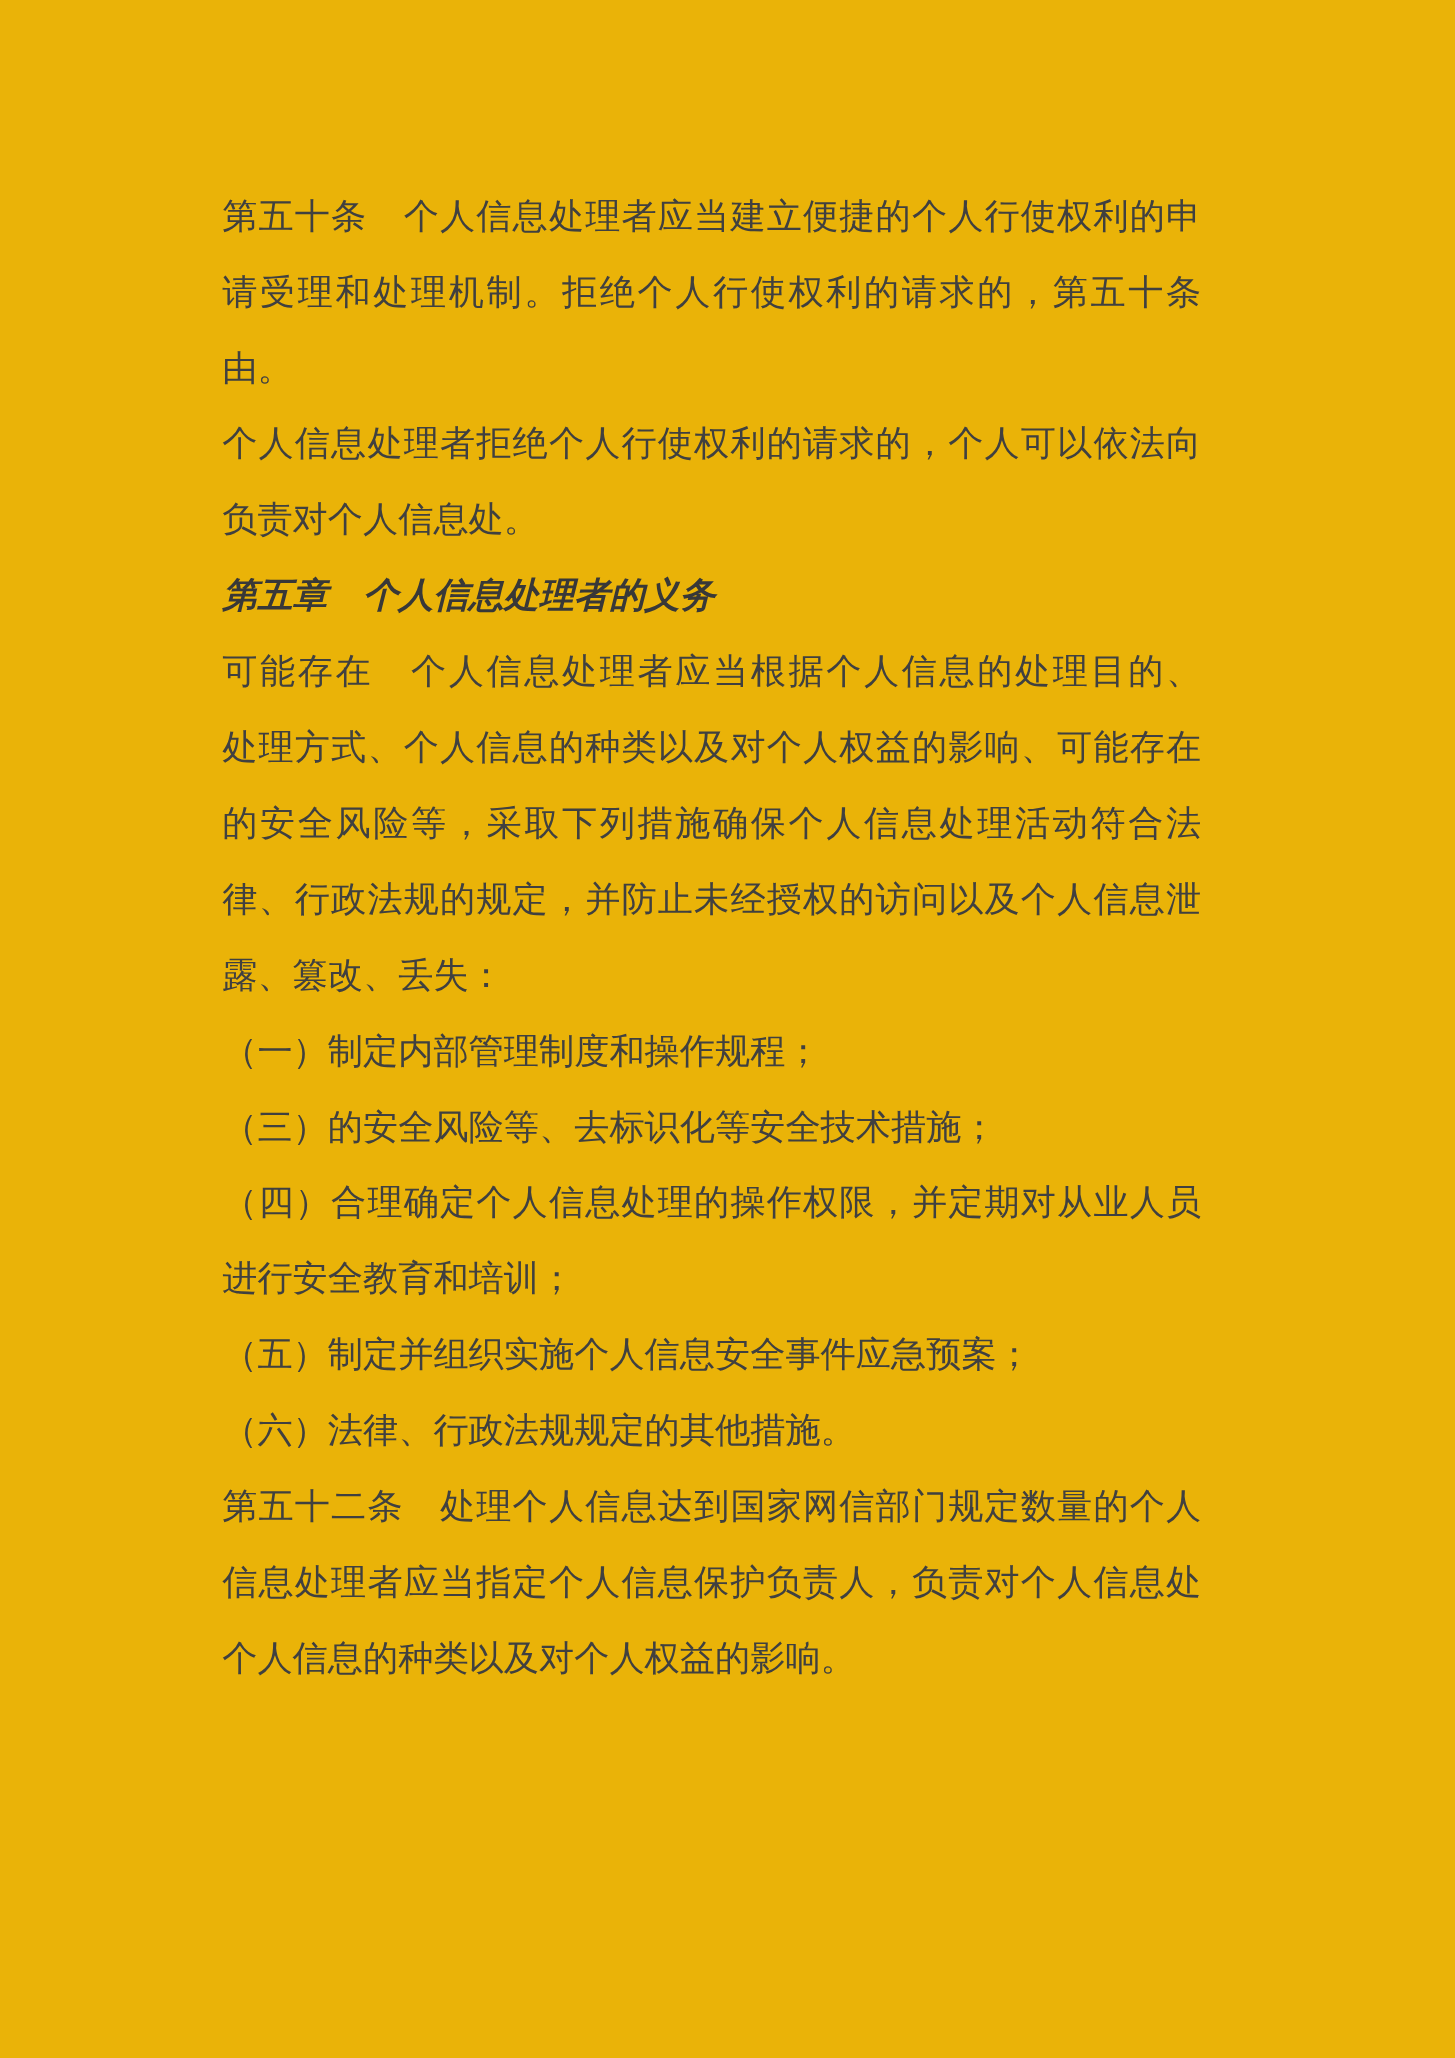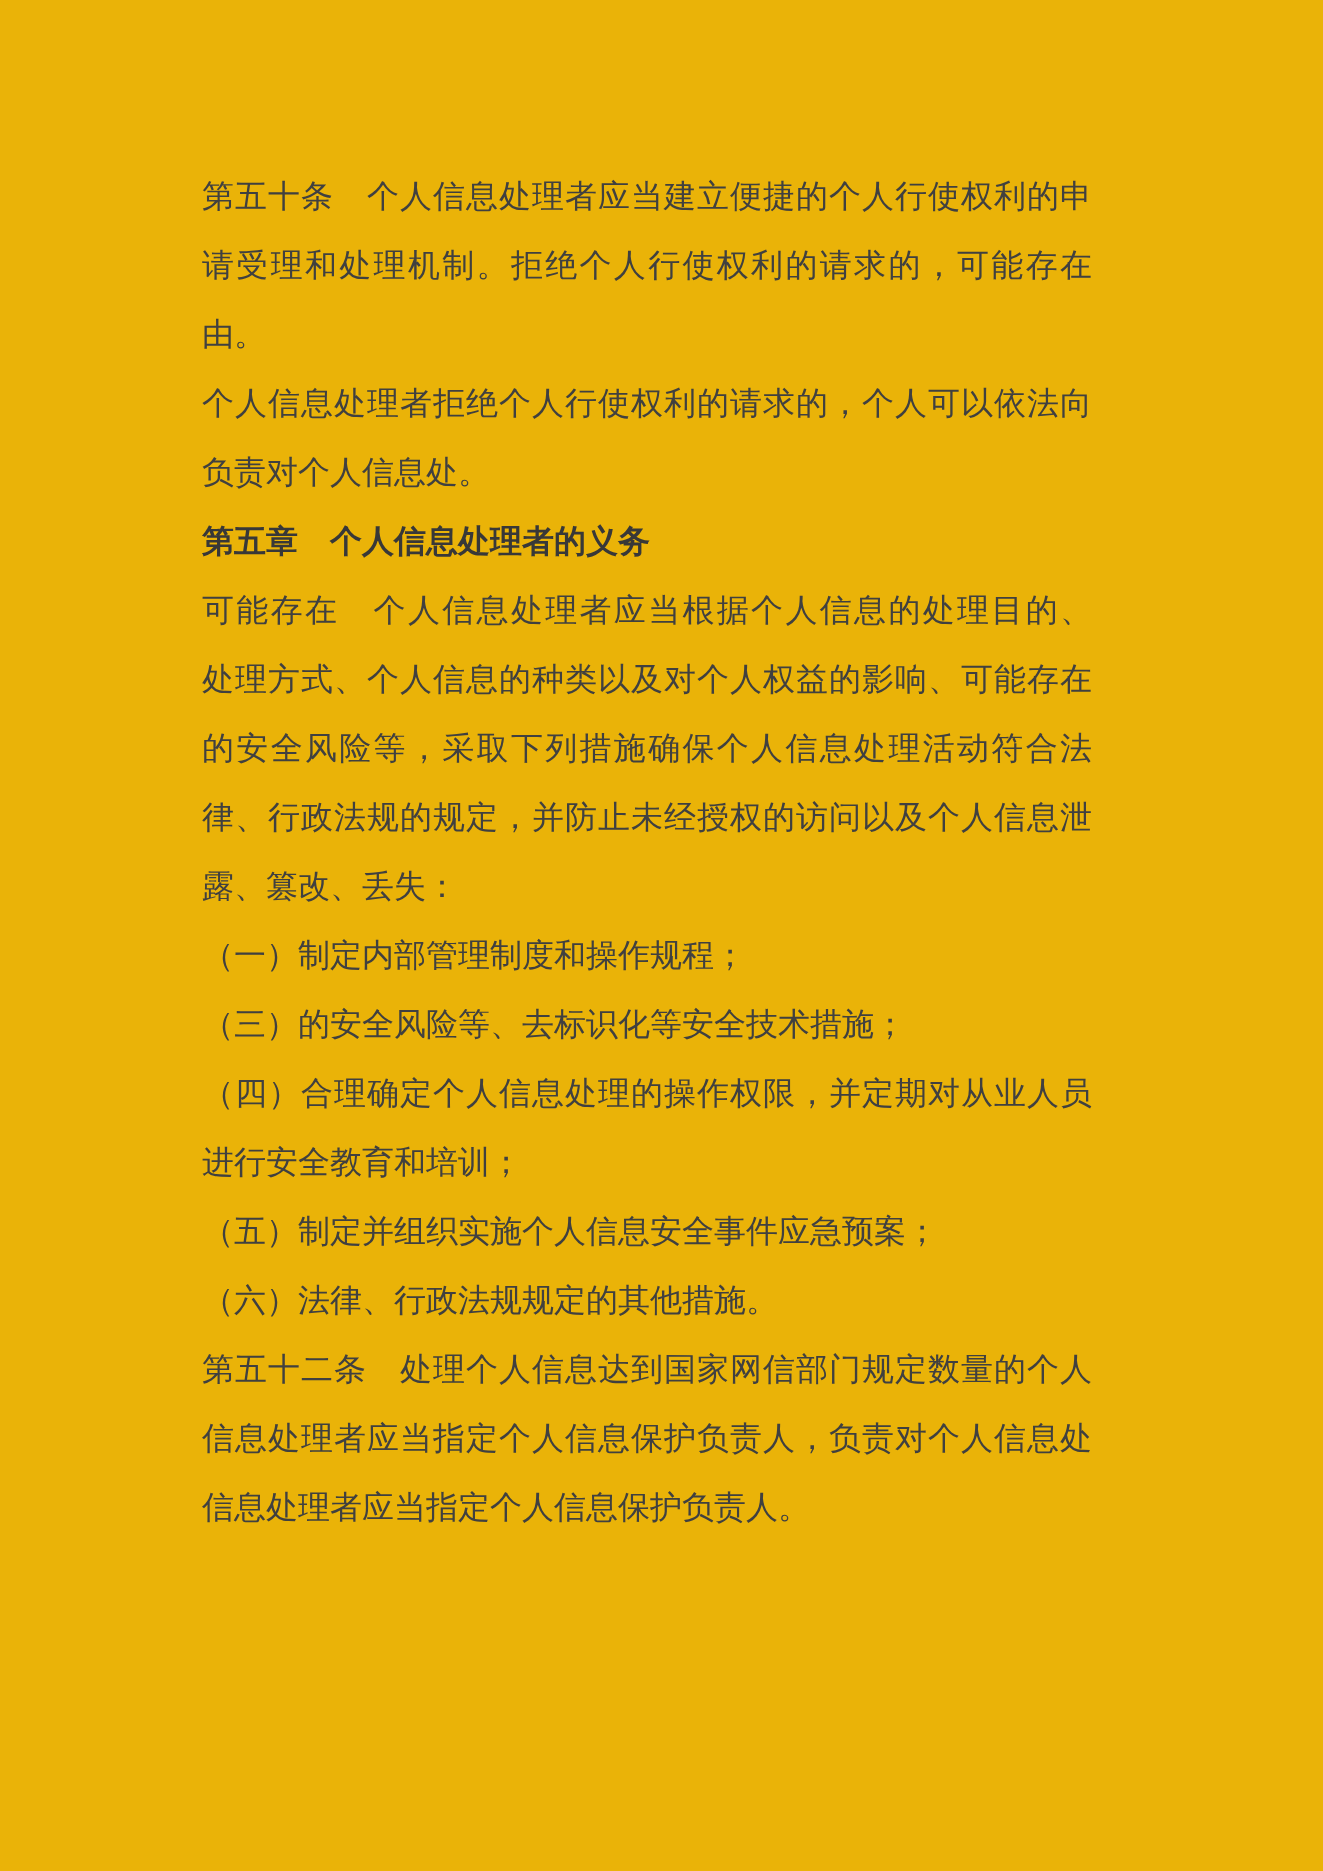--- a/index.html
+++ b/index.html
@@ -35,41 +35,42 @@
     text-align: left;
   }
   
   .line.fill {
     text-align: justify;
     text-align-last: justify;
   }
   .line.heading {
     font-weight: 700;
     color: #383838;
+    font-style: italic;
   }
 </style>
 </head>
 <body>
 
 <div class="page">
   <div class="text-block">
     <div class="line fill">第五十条　个人信息处理者应当建立便捷的个人行使权利的申</div>
-    <div class="line fill">请受理和处理机制。拒绝个人行使权利的请求的，可能存在</div>
+    <div class="line fill">请受理和处理机制。拒绝个人行使权利的请求的，第五十条</div>
     <div class="line">由。</div>
     <div class="line fill">个人信息处理者拒绝个人行使权利的请求的，个人可以依法向</div>
     <div class="line">负责对个人信息处。</div>
     <div class="line heading">第五章　个人信息处理者的义务</div>
     <div class="line fill">可能存在　个人信息处理者应当根据个人信息的处理目的、</div>
     <div class="line fill">处理方式、个人信息的种类以及对个人权益的影响、可能存在</div>
     <div class="line fill">的安全风险等，采取下列措施确保个人信息处理活动符合法</div>
     <div class="line fill">律、行政法规的规定，并防止未经授权的访问以及个人信息泄</div>
     <div class="line">露、篡改、丢失：</div>
     <div class="line">（一）制定内部管理制度和操作规程；</div>
     <div class="line">（三）的安全风险等、去标识化等安全技术措施；</div>
     <div class="line fill">（四）合理确定个人信息处理的操作权限，并定期对从业人员</div>
     <div class="line">进行安全教育和培训；</div>
     <div class="line">（五）制定并组织实施个人信息安全事件应急预案；</div>
     <div class="line">（六）法律、行政法规规定的其他措施。</div>
     <div class="line fill">第五十二条　处理个人信息达到国家网信部门规定数量的个人</div>
     <div class="line fill">信息处理者应当指定个人信息保护负责人，负责对个人信息处</div>
-    <div class="line">信息处理者应当指定个人信息保护负责人。</div>
+    <div class="line">个人信息的种类以及对个人权益的影响。</div>
   </div>
 </div>
 
 </body></html>

